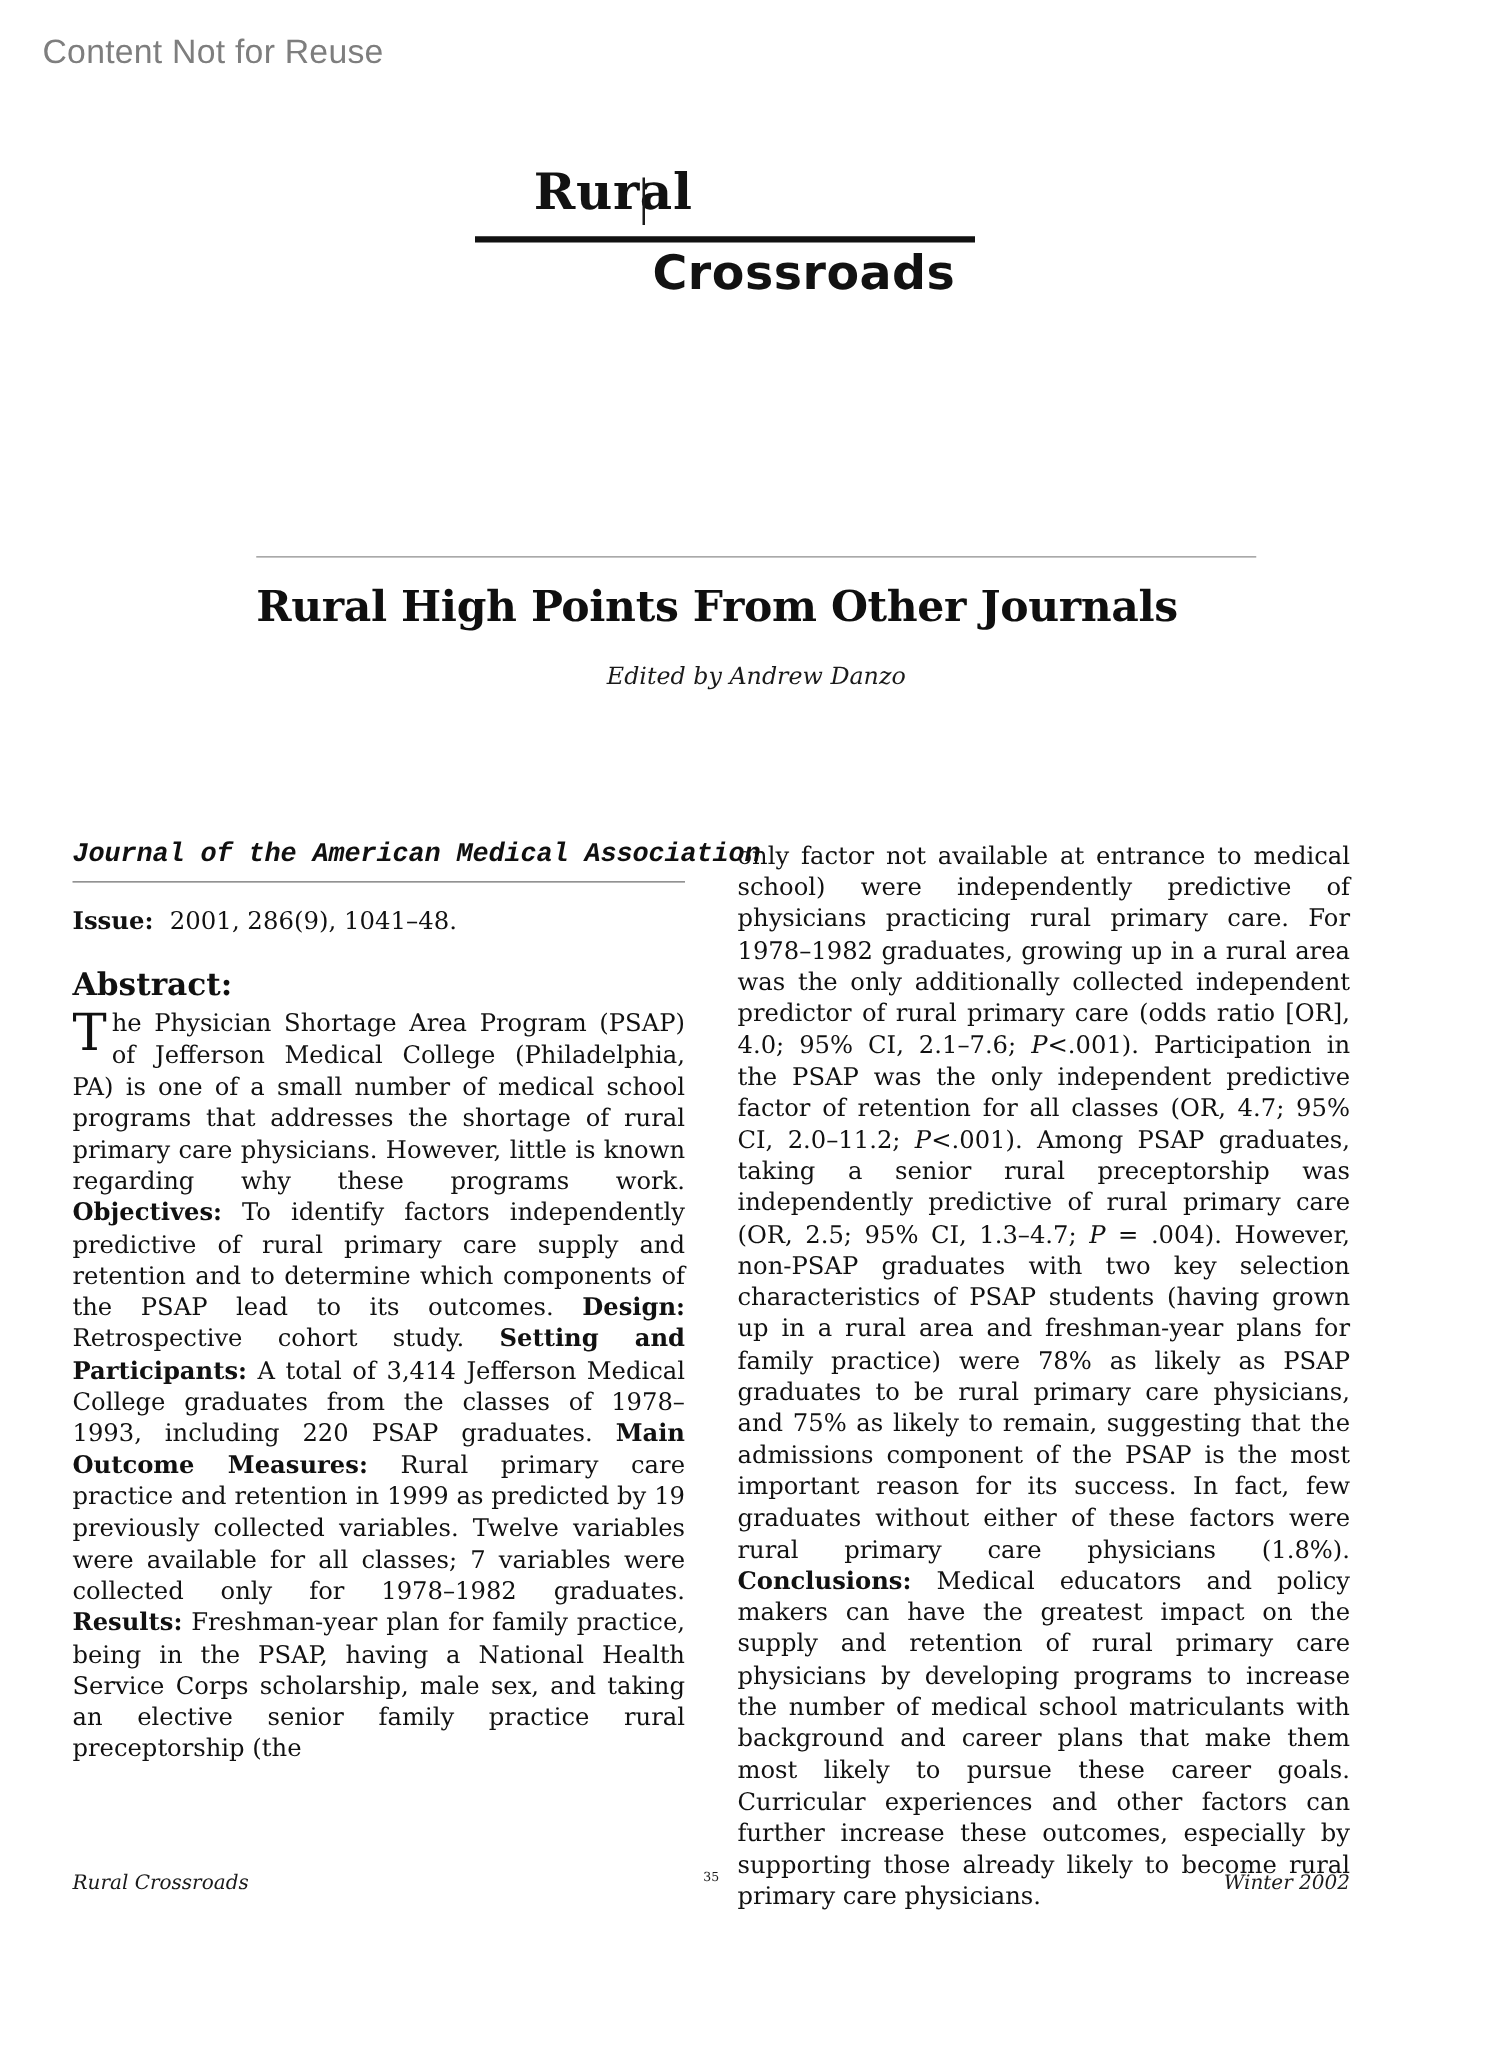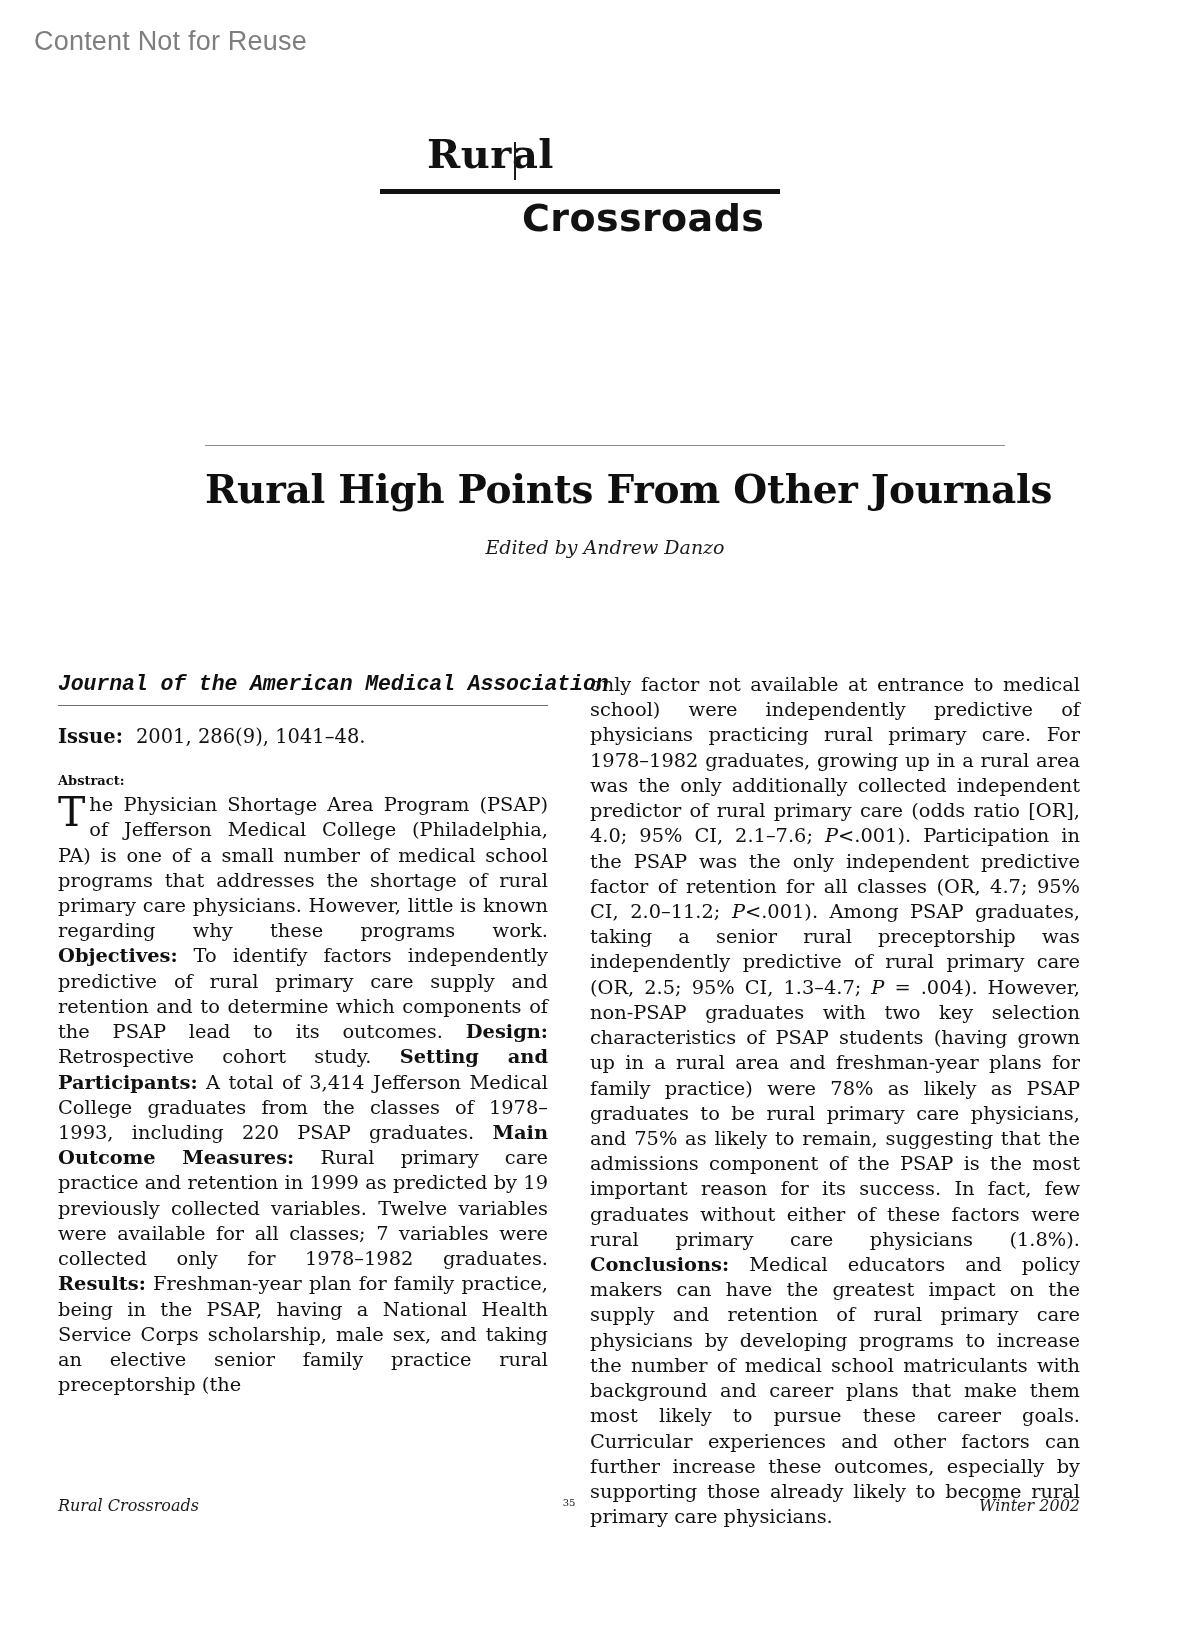--- a/index.html
+++ b/index.html
@@ -87,21 +87,21 @@
     width: 800px;
   }
   .section-rule {
     width: 100%;
     height: 1px;
     background: #8d8d8d;
   }
   .section-title {
     text-align: left;
     font-family: "DejaVu Serif", serif;
-    font-size: 39px;
+    font-size: 34px;
     font-weight: 700;
     letter-spacing: -0.3px;
     margin-top: 20px;
     color: #0f0f0f;
     white-space: nowrap;
   }
   .section-editor {
     text-align: center;
     font-family: "DejaVu Serif", serif;
     font-style: italic;
@@ -158,21 +158,21 @@
     font-family: "DejaVu Serif", serif;
   }
   table.meta td.val {
     font-family: "DejaVu Serif", serif;
   }
 
   .abstract-label {
     margin-top: 22px;
     font-family: "DejaVu Serif", serif;
     font-weight: 700;
-    font-size: 13px;
+    font-size: 25px;
   }
 
   .body-text {
     font-family: "DejaVu Serif", serif;
     font-size: 19.4px;
     line-height: 1.30;
     text-align: justify;
     text-justify: inter-word;
     hyphens: none;
     color: #111111;

